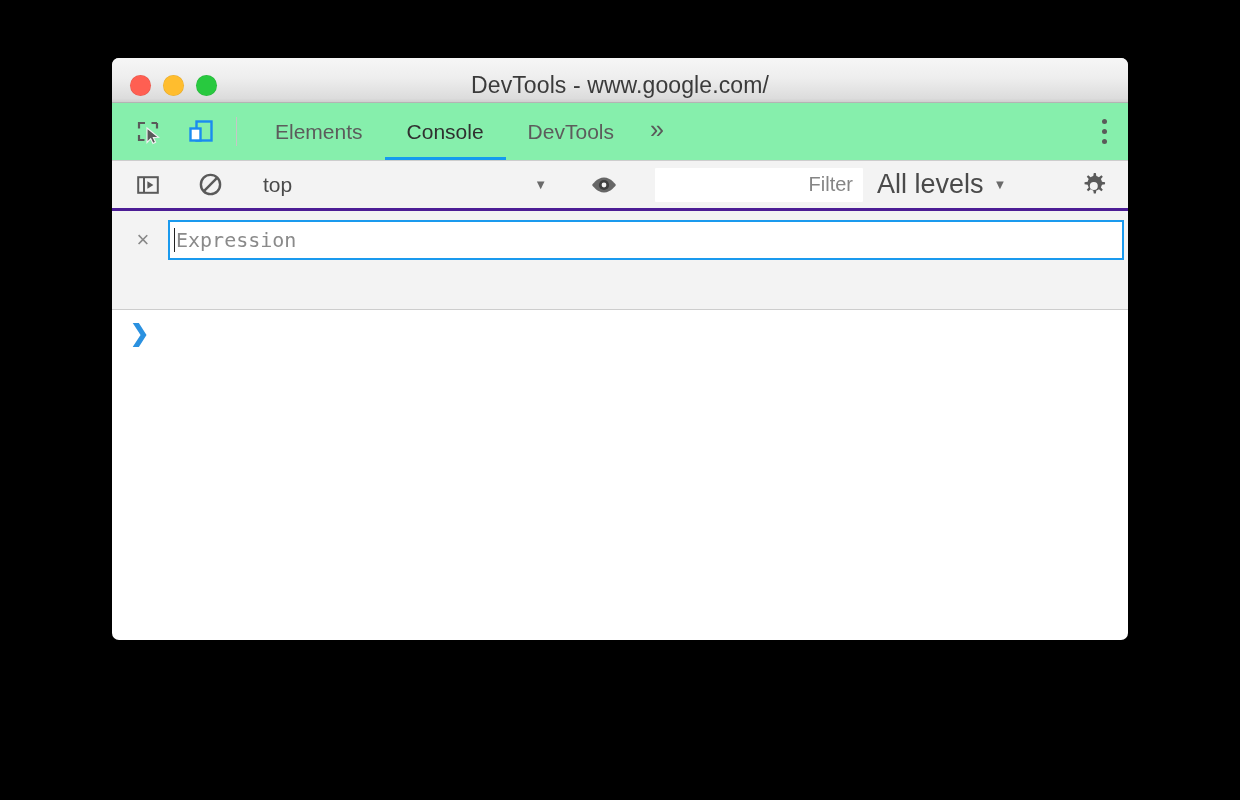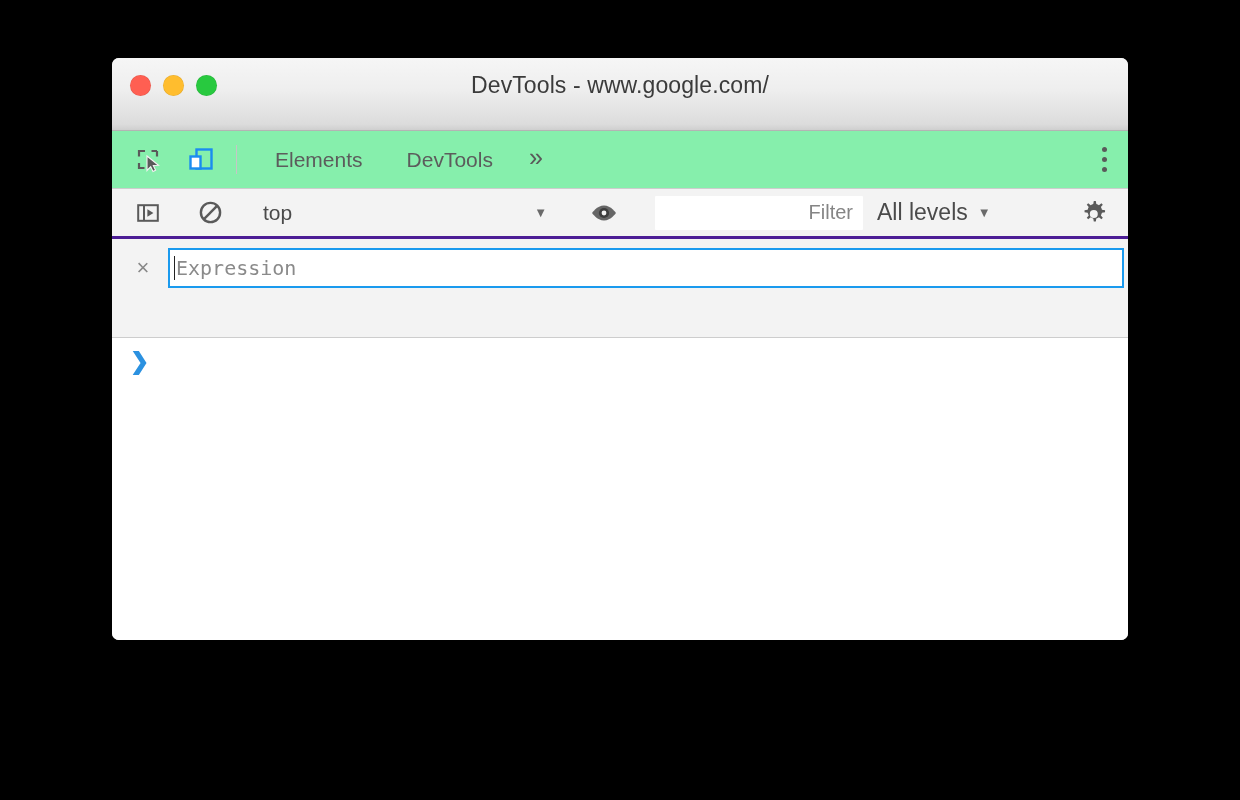--- a/index.html
+++ b/index.html
@@ -21,21 +21,21 @@
     height: 582px;
     border-radius: 7px;
     background: #ffffff;
     overflow: hidden;
     box-shadow: 0 0 0 0.5px rgba(0,0,0,0.35);
   }
 
   
   #title-bar {
     position: relative;
-    height: 73px;
+    height: 45px;
     background: linear-gradient(to bottom, #f6f6f6 0%, #eeeeee 45%, #dcdcdc 92%, #cfcfcf 100%);
     border-bottom: 1px solid #b4b4b4;
     box-sizing: border-box;
   }
   .traffic-lights {
     position: absolute;
     left: 18px;
     top: 17px;
     display: flex;
     gap: 12px;
@@ -195,21 +195,21 @@
     text-align: right;
   }
   #filter-input::placeholder { color: #858585; opacity: 1; }
   #levels-selector {
     display: flex;
     align-items: center;
     gap: 10px;
     padding: 0 6px 0 14px;
     height: 32px;
   }
-  #levels-selector .lvl-label { font-size: 23px; color: #4a4a4a; }
+  #levels-selector .lvl-label { font-size: 27px; color: #4a4a4a; }
   #levels-selector .caret { font-size: 13px; color: #6a6a6a; line-height: 1; }
   #console-settings-button {
     width: 44px;
     height: 44px;
     display: flex;
     align-items: center;
     justify-content: center;
   }
   #ct-right {
     margin-left: auto;
@@ -335,20 +335,23 @@
         </svg>
       </div>
     </div>
 
     <div class="vsep"></div>
 
     <div id="tab-list">
       <div class="tab">
         <span>Elements</span>
       </div>
+      <div class="tab active">
+        <span>Console</span>
+      </div>
       <div class="tab">
         <span>DevTools</span>
       </div>
       <div id="tab-overflow">»</div>
     </div>
 
     <div id="tab-bar-right">
       <div class="vsep"></div>
       <div id="main-menu-button">
         <span class="dot"></span>

